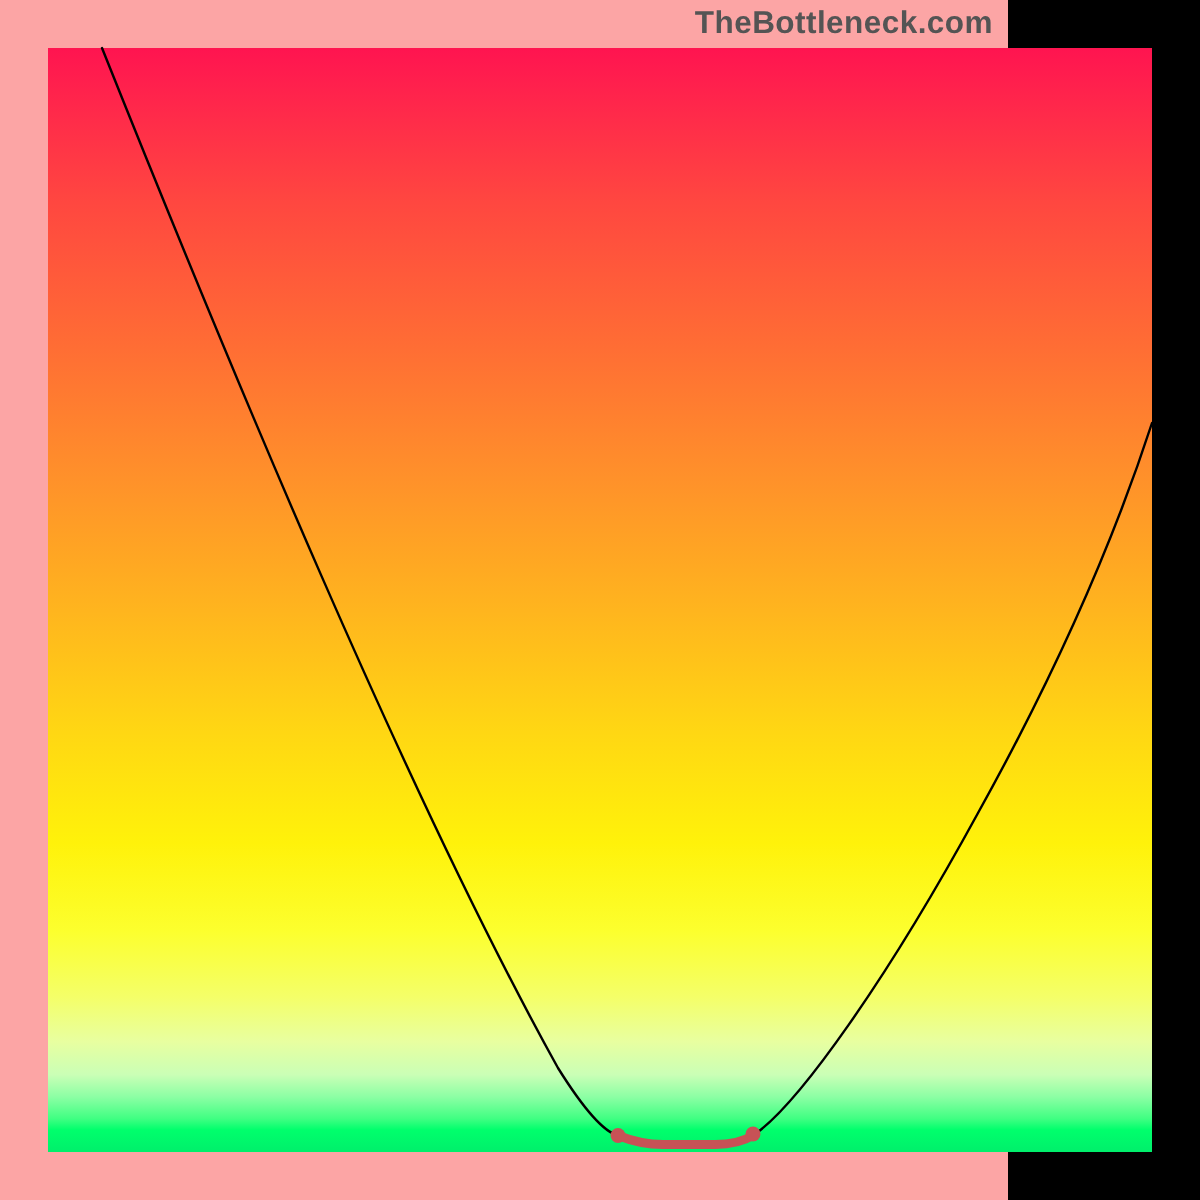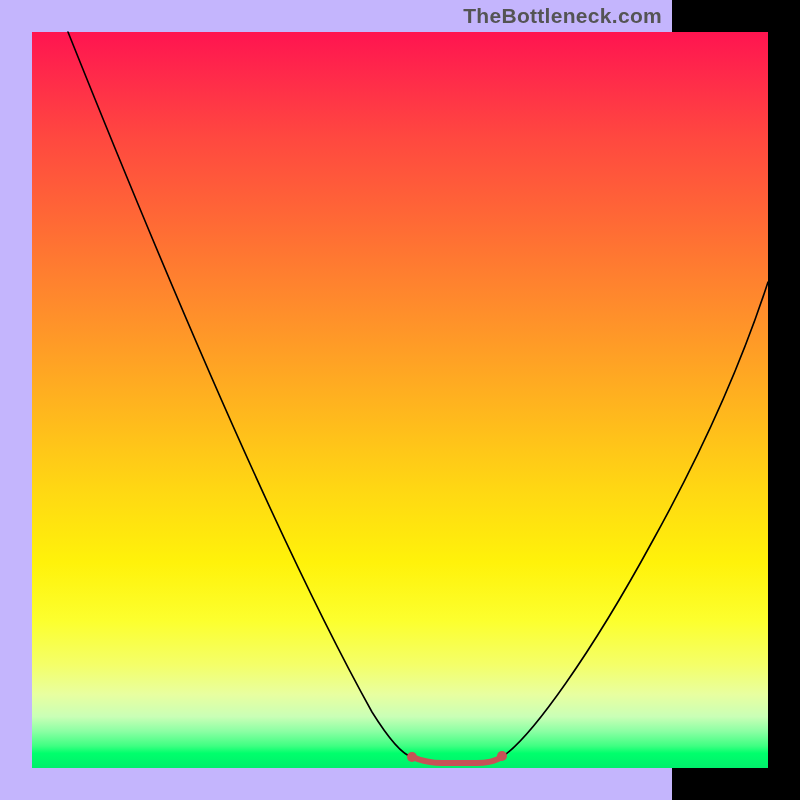--- a/index.html
+++ b/index.html
@@ -8,21 +8,21 @@
     width: 800px;
     height: 800px;
     background: #000;
     overflow: hidden;
     font-family: Arial, Helvetica, sans-serif;
   }
   .frame {
     position: relative;
     width: 672px;
     height: 800px;
-    background: #c4b5fd;
+    background: #fca5a5;
   }
   .watermark {
     position: absolute;
     top: 4px;
     right: 10px;
     color: #545454;
     font-size: 21px;
     font-weight: 600;
     letter-spacing: 0.3px;
     z-index: 5;

